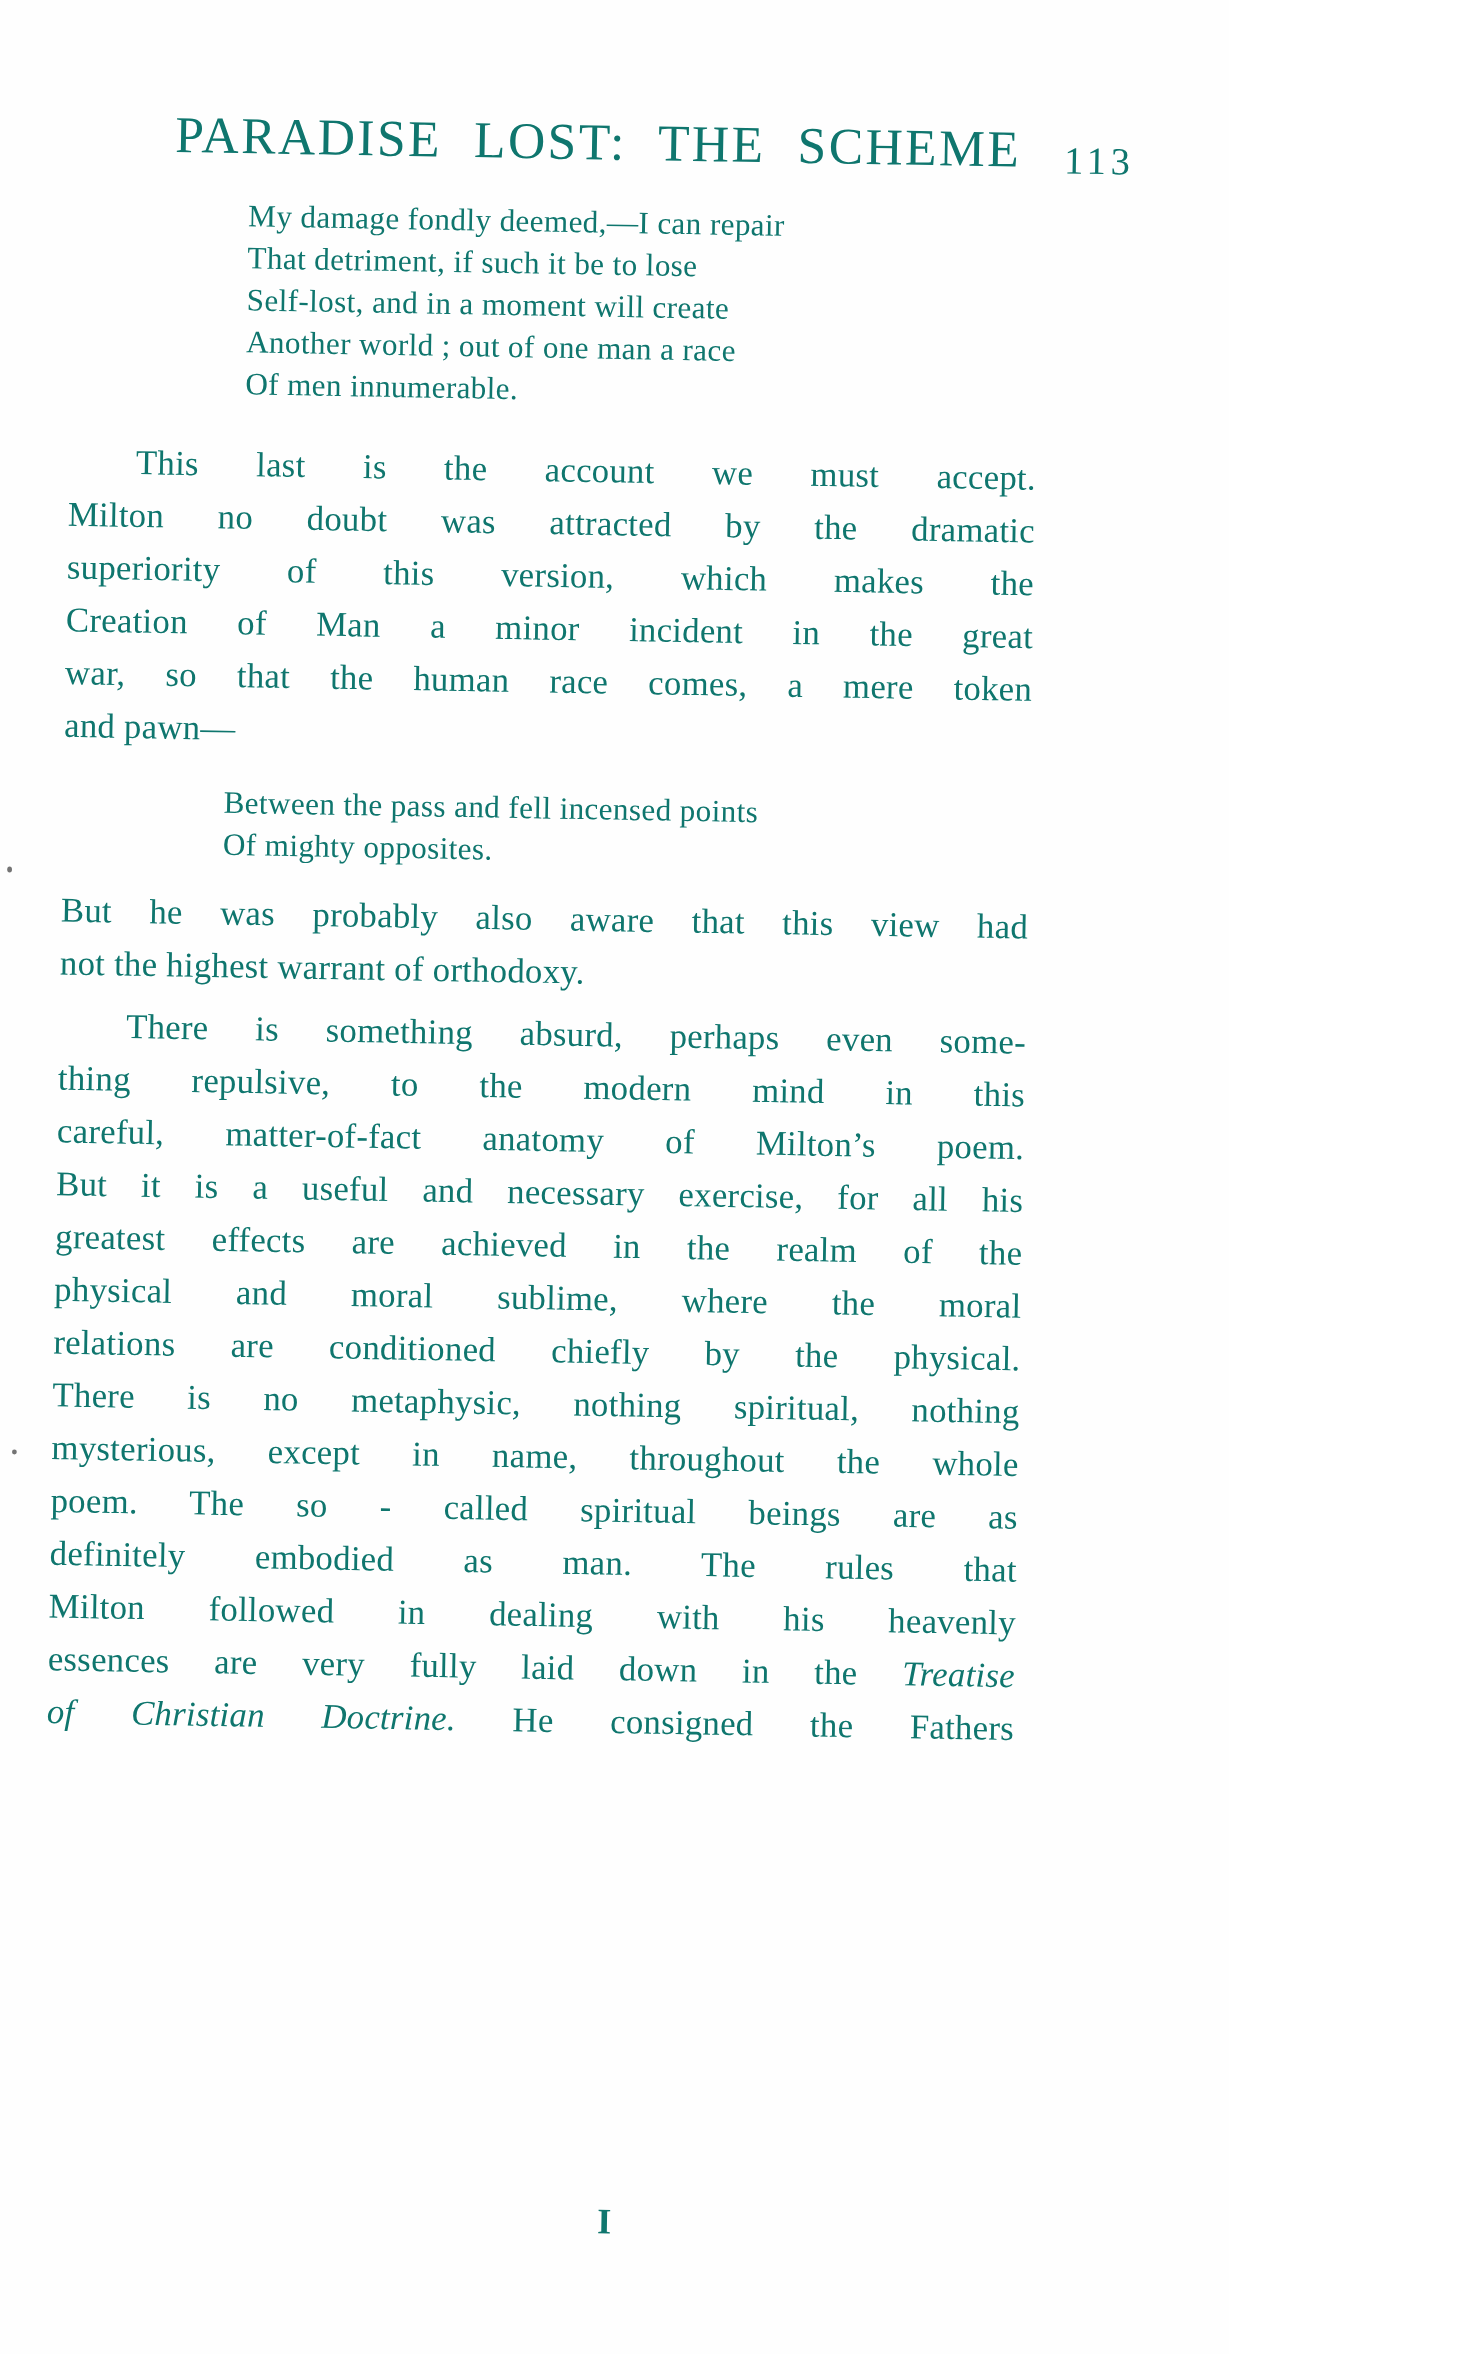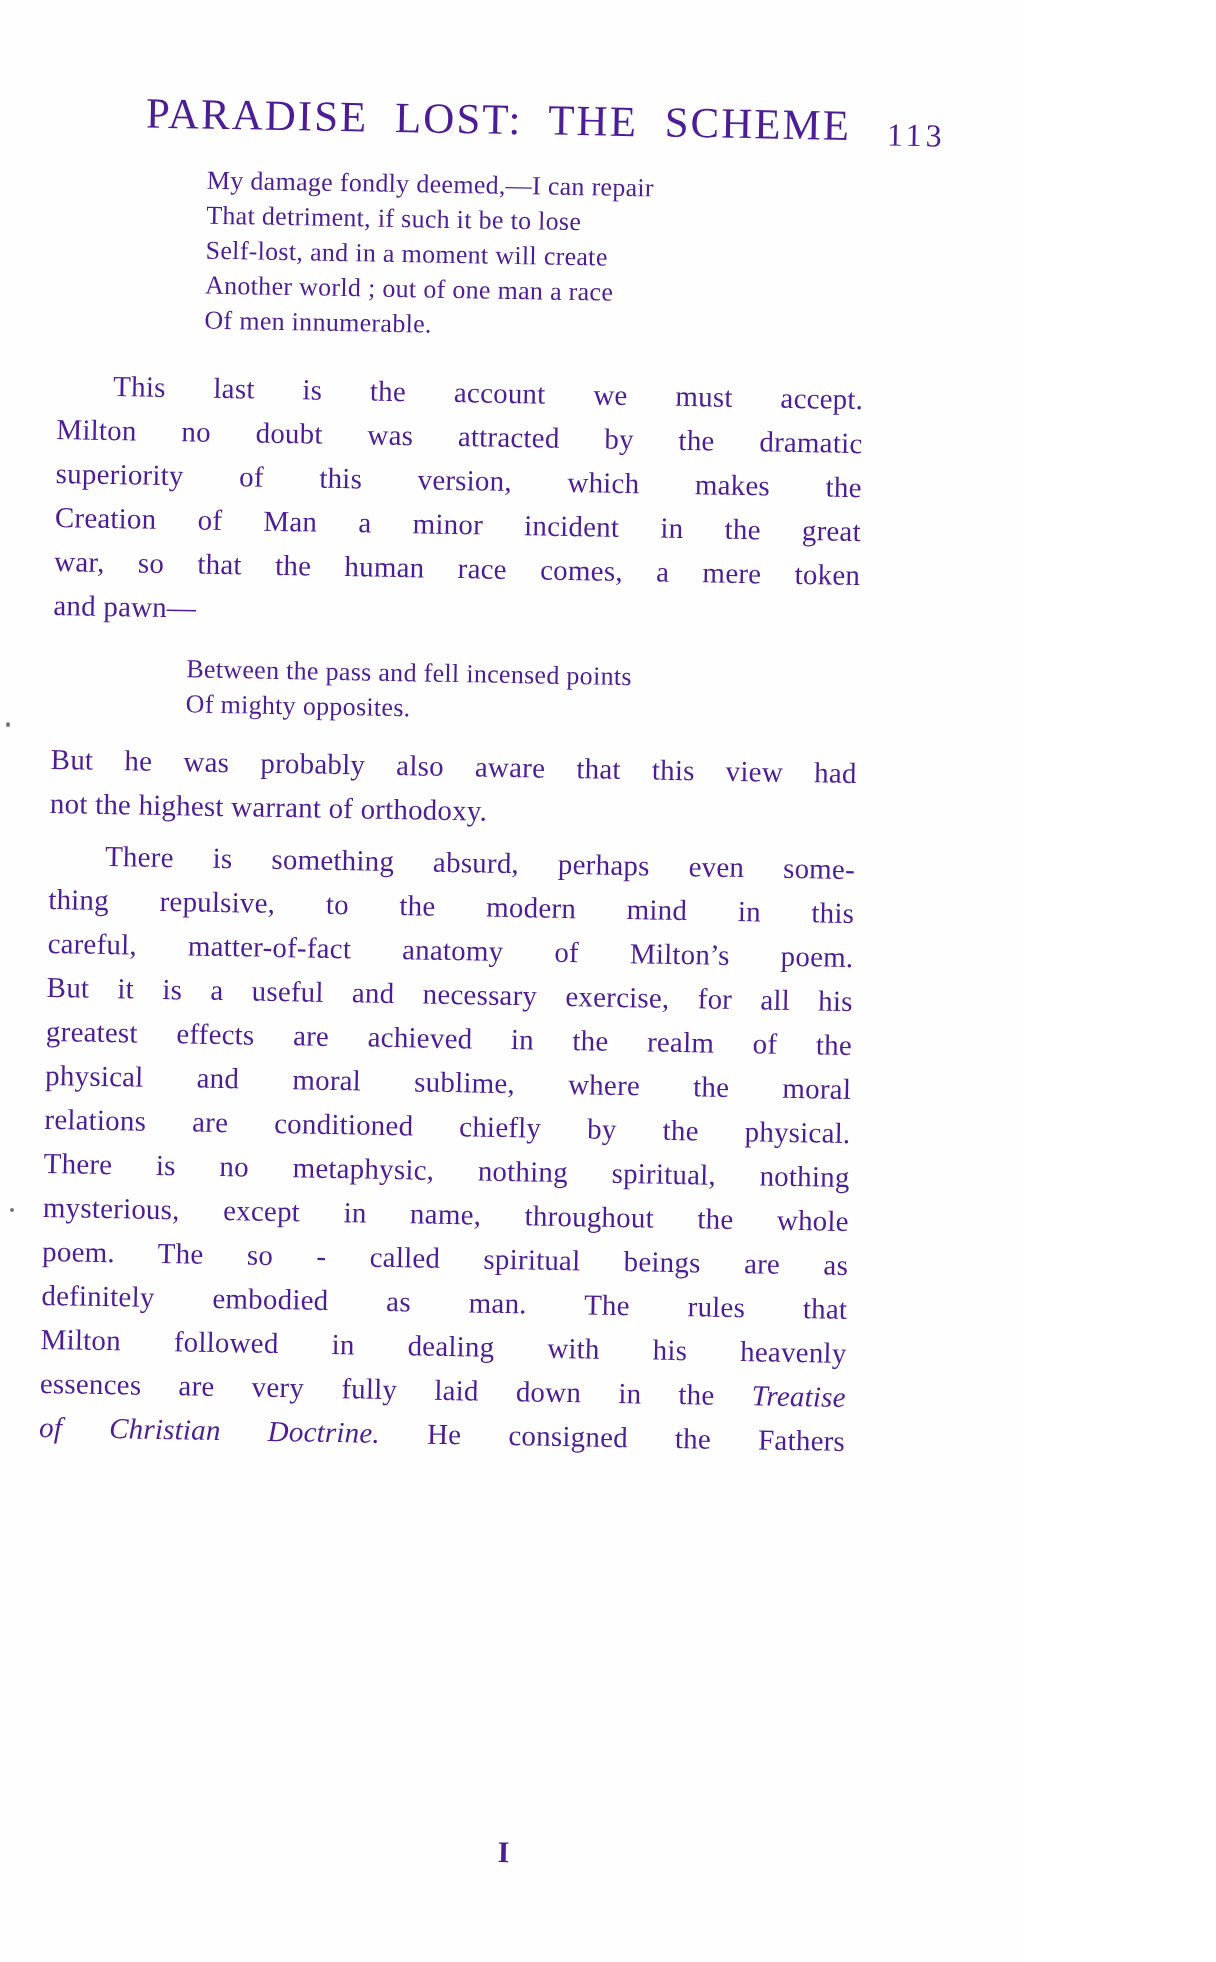--- a/index.html
+++ b/index.html
@@ -8,21 +8,21 @@
     background: #ffffff;
     width: 1216px;
     height: 1962px;
     overflow: hidden;
   }
   .page {
     position: relative;
     width: 1024px;
     height: 1962px;
     background: #fefefe;
-    color: #4c1d95;
+    color: #0f766e;
     font-family: "Liberation Serif", "DejaVu Serif", serif;
     -webkit-font-smoothing: antialiased;
   }
   .content {
     position: absolute;
     top: 0;
     left: 0;
     width: 830px;
     padding: 86px 0 0 64px;
     transform: rotate(1deg);

